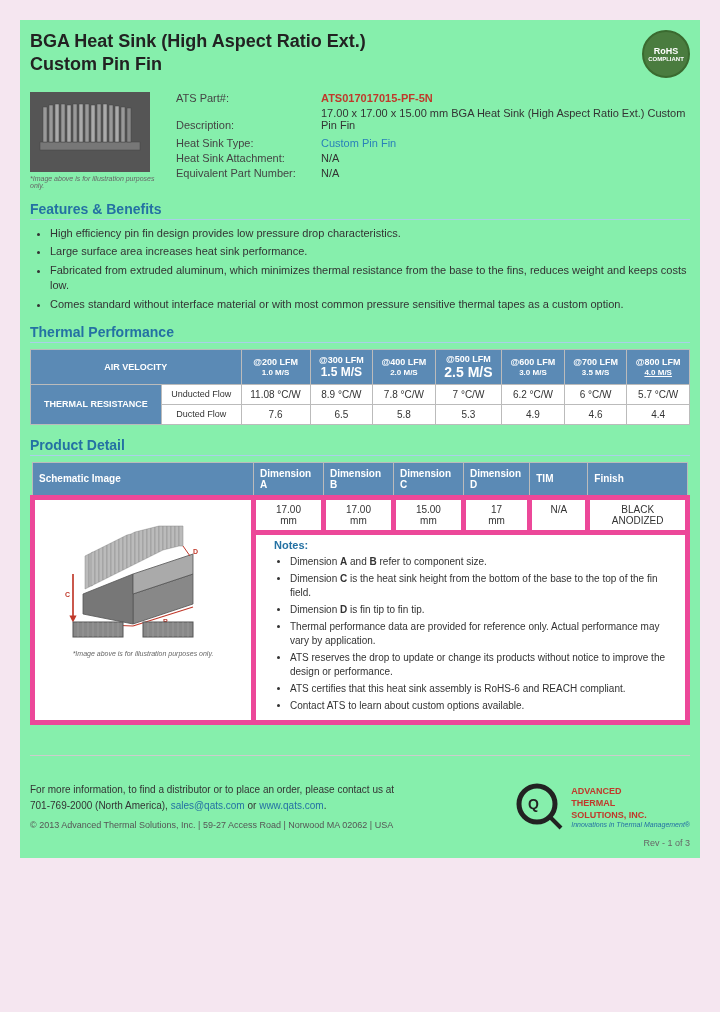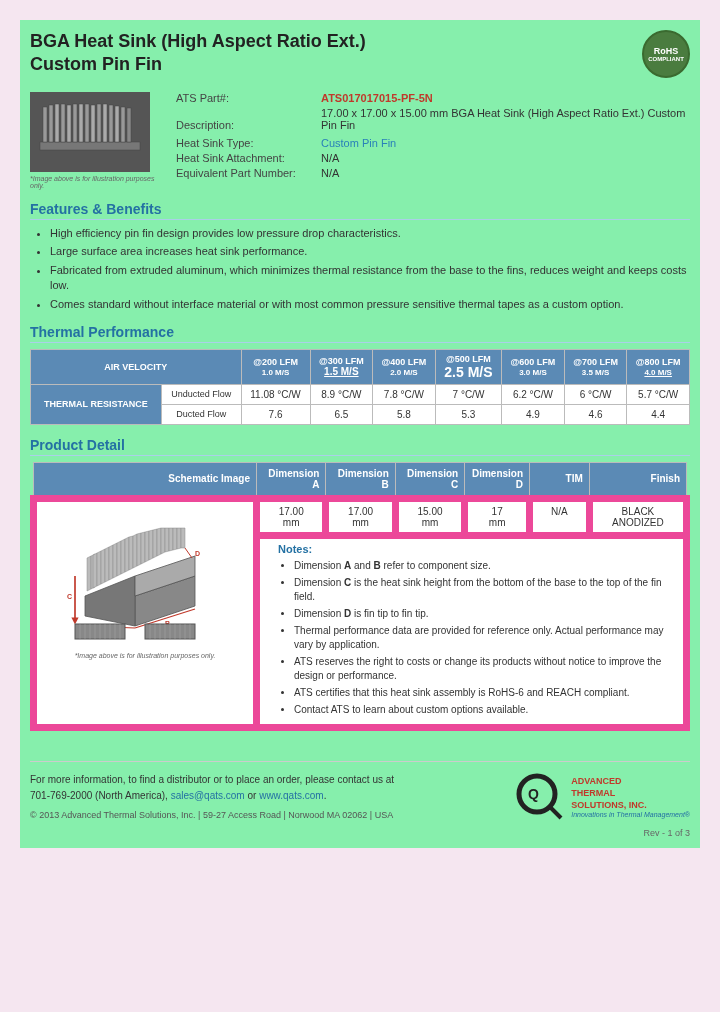--- a/index.html
+++ b/index.html
@@ -167,25 +167,25 @@
       border-collapse: collapse;
       margin-top: 6px;
       font-size: 10px;
     }
     .detail-table th {
       background: #5b8ab5;
       color: white;
       font-weight: bold;
       padding: 5px 6px;
       border: 1px solid #bbb;
-      text-align: right;
+      text-align: left;
       font-size: 10px;
     }
     .detail-table td {
-      border: 7px solid #ec4899;
+      border: 5px solid #ec4899;
       padding: 4px 18px;
       vertical-align: top;
       font-size: 10px;
     }
     .schematic-cell {
       width: 220px;
       text-align: center;
       background: white;
       vertical-align: middle;
       padding: 10px;
@@ -221,21 +221,21 @@
       margin-bottom: 3px;
       line-height: 1.4;
     }
     .data-row td {
       background: white;
       text-align: center;
     }
 
     .footer-section {
       margin-top: 30px;
-      padding-top: 10px;
+      padding-top: 26px;
       border-top: 1px solid #ccc;
       display: flex;
       justify-content: space-between;
       align-items: flex-end;
       gap: 12px;
     }
     .footer-left {
       font-size: 10px;
       color: #333;
       line-height: 1.6;
@@ -340,21 +340,21 @@
     <li>Fabricated from extruded aluminum, which minimizes thermal resistance from the base to the fins, reduces weight and keeps costs low.</li>
     <li>Comes standard without interface material or with most common pressure sensitive thermal tapes as a custom option.</li>
   </ul>
 
   <div class="section-title">Thermal Performance</div>
   <table class="thermal-table">
     <thead>
       <tr class="header-row">
         <th colspan="2" class="air-vel-label">AIR VELOCITY</th>
         <th>@200 LFM<br><span style="font-size:8px;">1.0 M/S</span></th>
-        <th>@300 LFM<br><span style="font-size:10px;text-decoration:underline;">1.5 M/S</span></th>
+        <th>@300 LFM<br><span style="font-size:12px;">1.5 M/S</span></th>
         <th>@400 LFM<br><span style="font-size:8px;">2.0 M/S</span></th>
         <th>@500 LFM<br><span style="font-size:14px;">2.5 M/S</span></th>
         <th>@600 LFM<br><span style="font-size:8px;">3.0 M/S</span></th>
         <th>@700 LFM<br><span style="font-size:8px;">3.5 M/S</span></th>
         <th>@800 LFM<br><span style="font-size:8px;text-decoration:underline;">4.0 M/S</span></th>
       </tr>
     </thead>
     <tbody>
       <tr>
         <td class="row-label-cell" rowspan="2" style="font-size:9px; padding: 4px 6px;">THERMAL RESISTANCE</td>
@@ -489,21 +489,21 @@
         <td>BLACK ANODIZED</td>
       </tr>
       <tr>
         <td colspan="6" class="notes-cell">
           <div class="notes-title">Notes:</div>
           <ul class="notes-list">
             <li>Dimension <span class="note-b">A</span> and <span class="note-b">B</span> refer to component size.</li>
             <li>Dimension <span class="note-b">C</span> is the heat sink height from the bottom of the base to the top of the fin field.</li>
             <li>Dimension <span class="note-b">D</span> is fin tip to fin tip.</li>
             <li>Thermal performance data are provided for reference only. Actual performance may vary by application.</li>
-            <li>ATS reserves the right to costs or change its products without notice to improve the design or performance.</li>
+            <li>ATS reserves the drop to update or change its products without notice to improve the design or performance.</li>
             <li>ATS certifies that this heat sink assembly is RoHS-6 and REACH compliant.</li>
             <li>Contact ATS to learn about custom options available.</li>
           </ul>
         </td>
       </tr>
     </tbody>
   </table>
 
   <div class="footer-section">
     <div class="footer-left">

